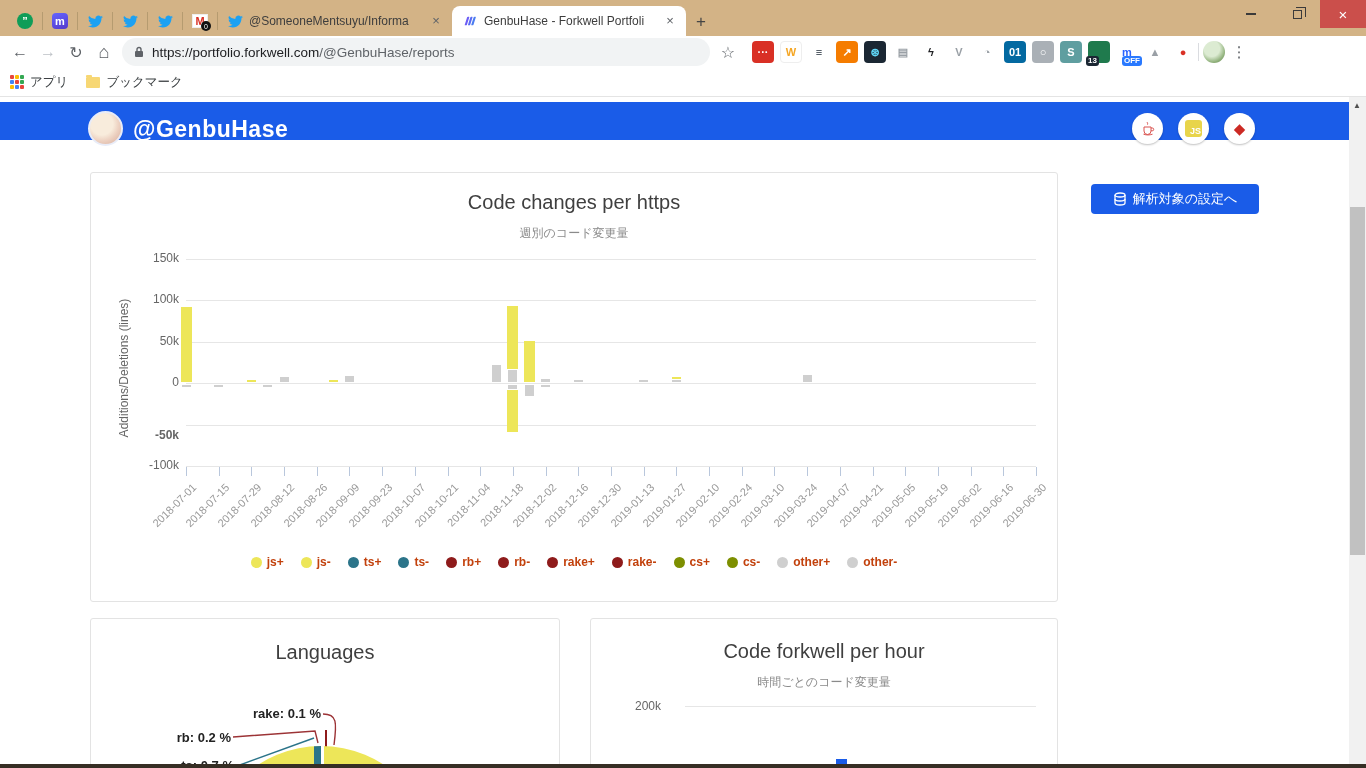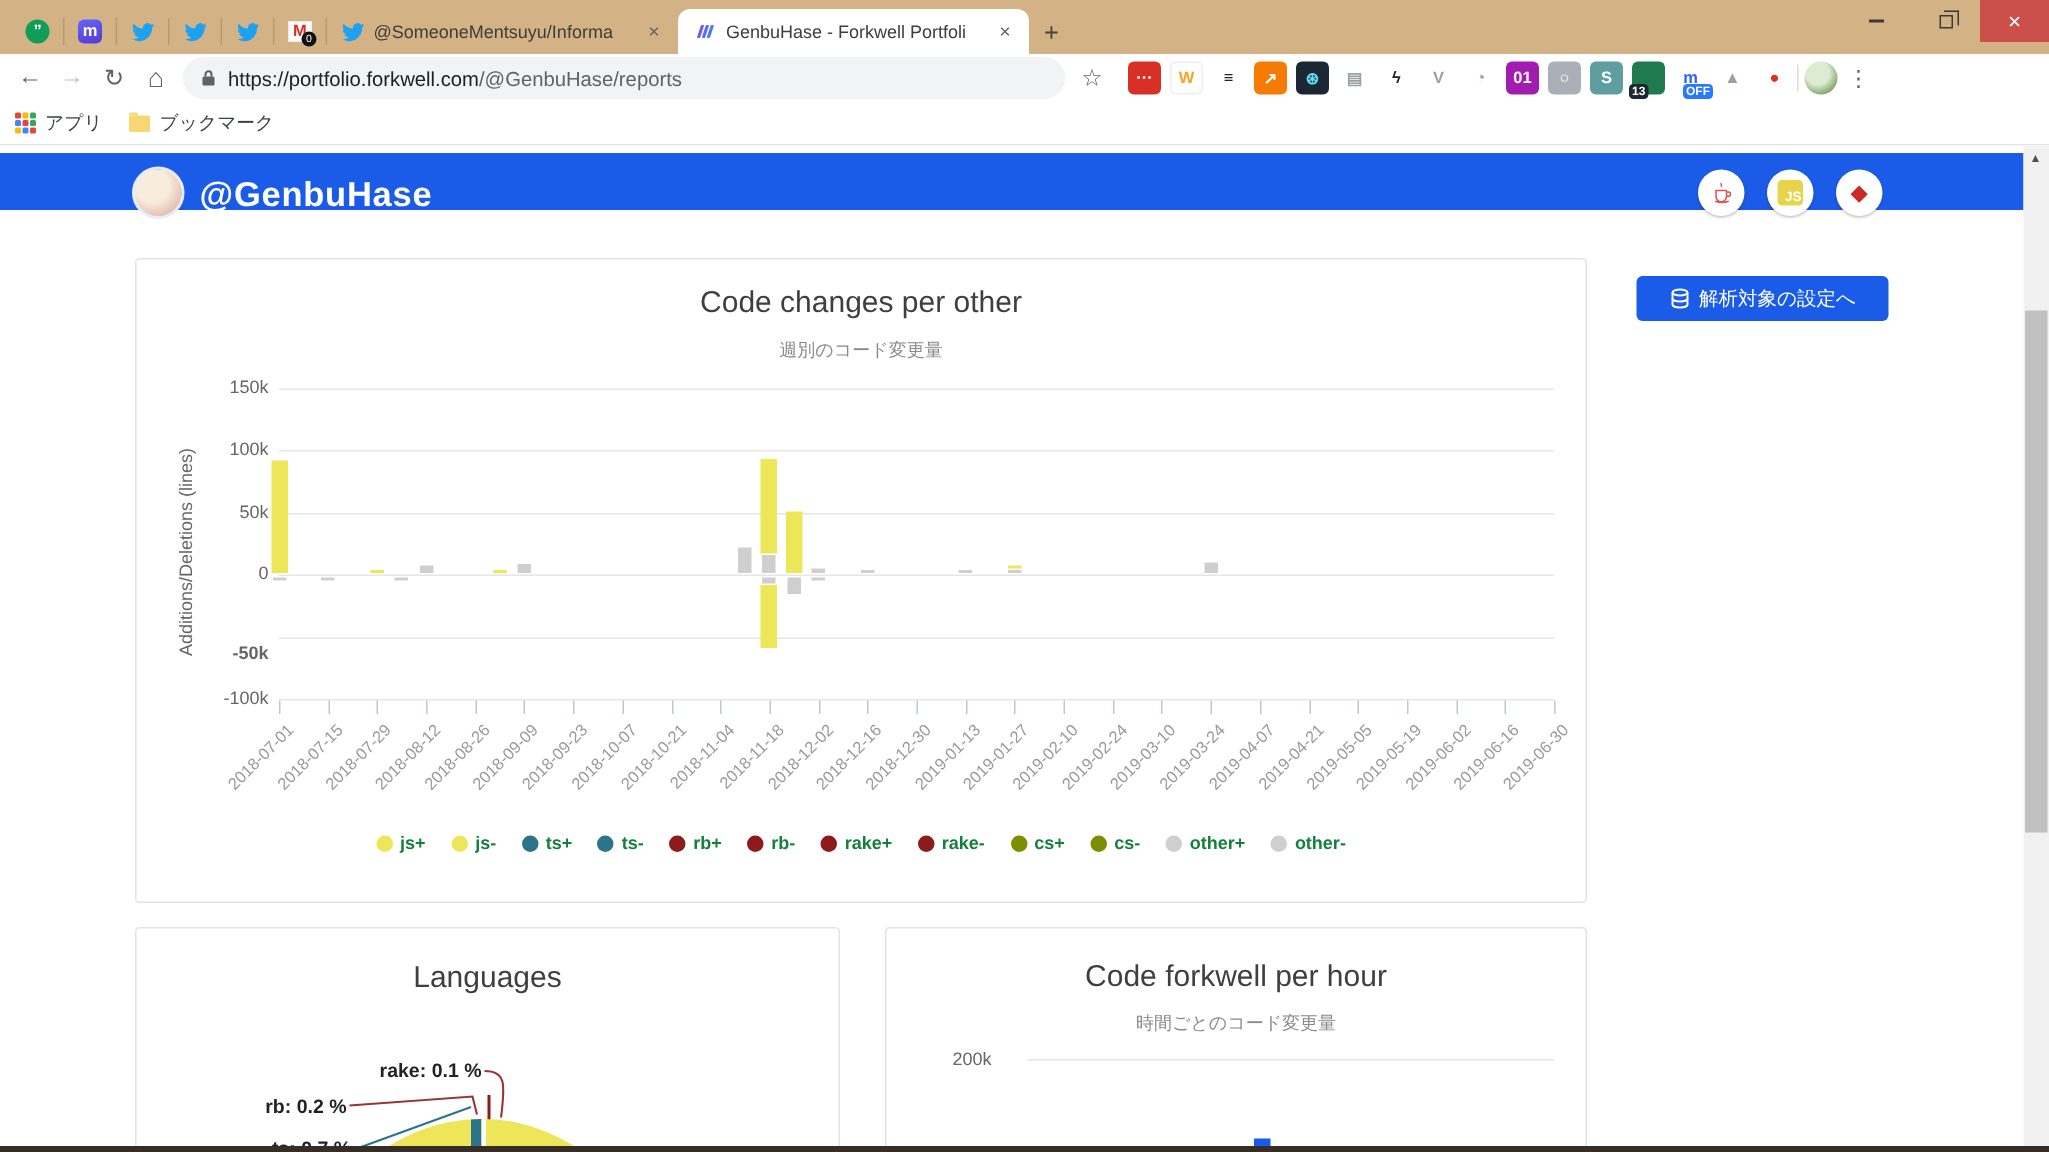--- a/index.html
+++ b/index.html
@@ -59,21 +59,21 @@
   .setbtn { position:absolute; left:1091px; top:87px; width:168px; height:30px; background:#1a5ce8; border:none; border-radius:4px; color:#fff; font-size:13px; display:flex; align-items:center; justify-content:center; gap:6px; cursor:pointer; font-family:"Liberation Sans",sans-serif; }
 
   
   .gridline { position:absolute; height:1px; background:#e6e6e6; }
   .ylab { position:absolute; width:48px; text-align:right; font-size:12px; color:#666; }
   .yaxis-title { position:absolute; left:-62px; top:188px; transform:rotate(-90deg); transform-origin:center; font-size:12px; color:#666; width:190px; text-align:center; }
   .xtick { position:absolute; width:1px; height:9px; background:#b9c7dc; }
   .xlab { position:absolute; width:84px; text-align:right; font-size:11px; color:#999; transform:rotate(-45deg); transform-origin:100% 0; }
   .bar { position:absolute; }
   .legend { position:absolute; left:0; top:382px; width:100%; display:flex; justify-content:center; gap:17px; }
-  .litem { display:flex; align-items:center; gap:5px; font-size:12px; font-weight:bold; color:#15803d; cursor:pointer; }
+  .litem { display:flex; align-items:center; gap:5px; font-size:12px; font-weight:bold; color:#c2410c; cursor:pointer; }
   .ldot { width:11px; height:11px; border-radius:50%; }
 
   
   .pie-circle { position:absolute; left:115px; top:127px; width:230px; height:230px; border-radius:50%; overflow:hidden; }
   .pie-label { position:absolute; font-size:13px; font-weight:bold; color:#222; text-align:right; }
 
   
   .h-gridline { position:absolute; height:1px; background:#e6e6e6; }
 
   
@@ -180,21 +180,21 @@
   <div class="extrow">
       <div class="ext" style="background: rgb(217, 48, 37); color: rgb(255, 255, 255);">···</div>
       <div class="ext" style="background: rgb(255, 255, 255); color: rgb(245, 166, 35); border: 1px solid rgb(238, 238, 238);">W</div>
       <div class="ext" style="background: transparent; color: rgb(27, 39, 51);">≡</div>
       <div class="ext" style="background: rgb(245, 124, 0); color: rgb(255, 255, 255);">↗</div>
       <div class="ext" style="background: rgb(27, 39, 51); color: rgb(97, 218, 251);">⊛</div>
       <div class="ext" style="background: transparent; color: rgb(154, 160, 166);">▤</div>
       <div class="ext" style="background: transparent; color: rgb(32, 33, 36);">ϟ</div>
       <div class="ext" style="background: transparent; color: rgb(154, 160, 166);">V</div>
       <div class="ext" style="background: transparent; color: rgb(154, 160, 166);">◔</div>
-      <div class="ext" style="background: #a21caf; color: rgb(255, 255, 255);">01</div>
+      <div class="ext" style="background: #0369a1; color: rgb(255, 255, 255);">01</div>
       <div class="ext" style="background: rgb(170, 176, 182); color: rgb(255, 255, 255);">○</div>
       <div class="ext" style="background: rgb(95, 158, 160); color: rgb(255, 255, 255);">S</div>
       <div class="ext" style="background: rgb(31, 122, 77); color: rgb(255, 255, 255);">
         <span class="bdg" style="background: rgb(27, 39, 51); right: auto; left: -2px;">13</span>
       </div>
       <div class="ext" style="background: transparent; color: rgb(41, 98, 255);">m<span class="bdg" style="background: rgb(41, 121, 255); right: -4px;">OFF</span></div>
       <div class="ext" style="background: transparent; color: rgb(154, 160, 166);">▲</div>
       <div class="ext" style="background: transparent; color: rgb(217, 48, 37);">●</div>
     </div>
   <div class="tdiv"></div>
@@ -251,21 +251,21 @@
       <svg width="14" height="14" viewBox="0 0 14 14">
           <ellipse cx="7" cy="3" rx="5" ry="2" fill="none" stroke="#fff" stroke-width="1.3"></ellipse>
           <path d="M2 3v8c0 1.1 2.2 2 5 2s5-.9 5-2V3" fill="none" stroke="#fff" stroke-width="1.3"></path>
           <path d="M2 7c0 1.1 2.2 2 5 2s5-.9 5-2" fill="none" stroke="#fff" stroke-width="1.3"></path>
         </svg>
     </span>
     <span>解析対象の設定へ</span>
   </button>
 
   <div class="card" style="left:90px; top:75px; width:968px; height:430px;">
-    <div class="ctitle" style="top:18px;">Code changes per other</div>
+    <div class="ctitle" style="top:18px;">Code changes per https</div>
     <div class="csub" style="top:52px;">週別のコード変更量</div>
     <div class="yaxis-title">Additions/Deletions (lines)</div>
     <div style="position:absolute; inset:0;">
         <div class="gridline" style="left: 95px; top: 85.5px; width: 850px;"></div>
         <div class="ylab" style="left: 40px; top: 77.5px;">150k</div>
         <div class="gridline" style="left: 95px; top: 127px; width: 850px;"></div>
         <div class="ylab" style="left: 40px; top: 119px;">100k</div>
         <div class="gridline" style="left: 95px; top: 168.5px; width: 850px;"></div>
         <div class="ylab" style="left: 40px; top: 160.5px;">50k</div>
         <div class="gridline" style="left: 95px; top: 210px; width: 850px;"></div>

